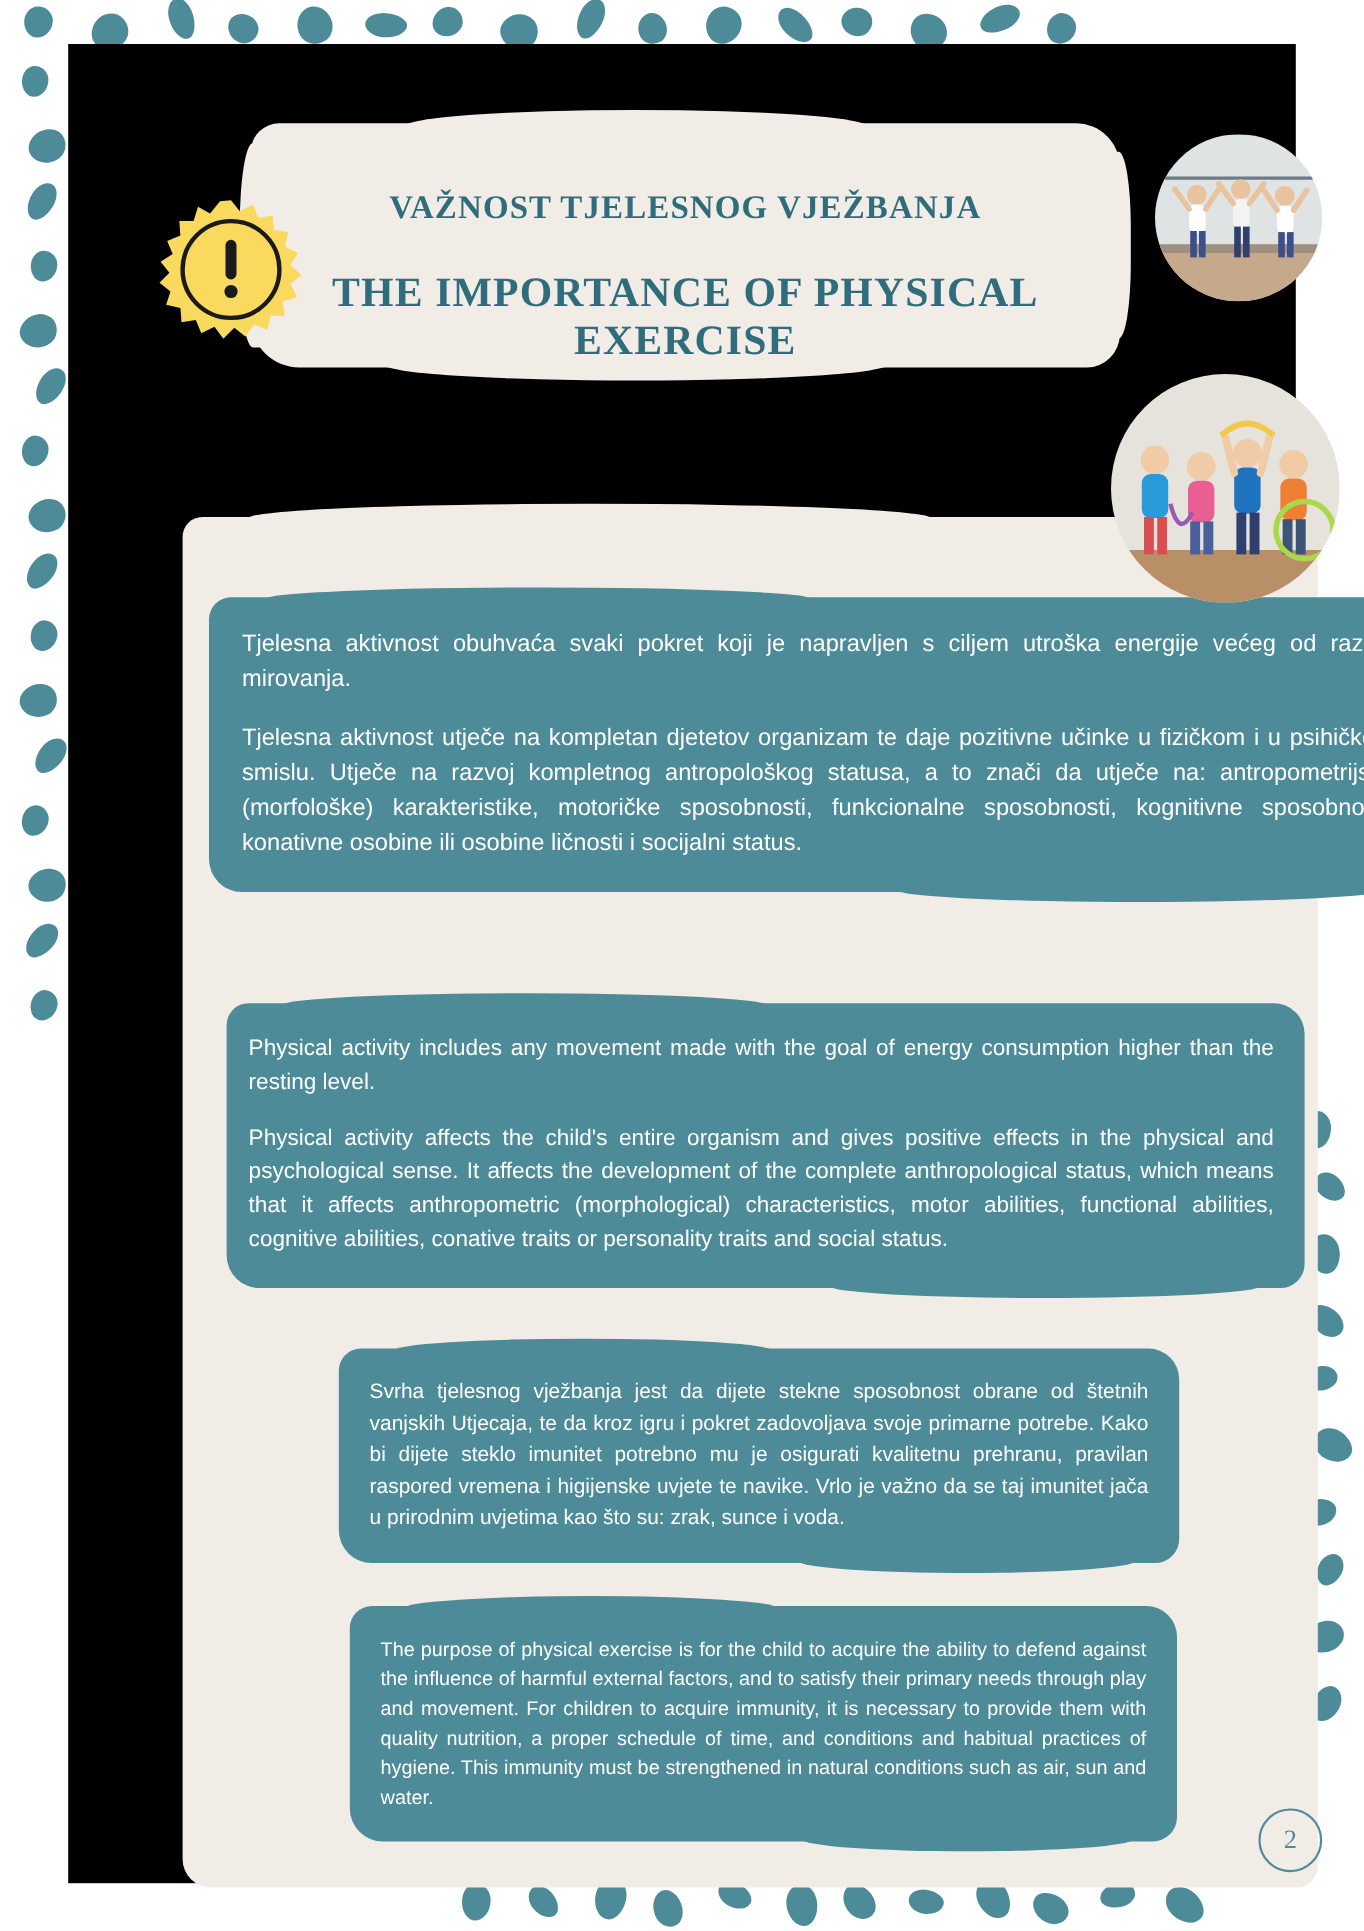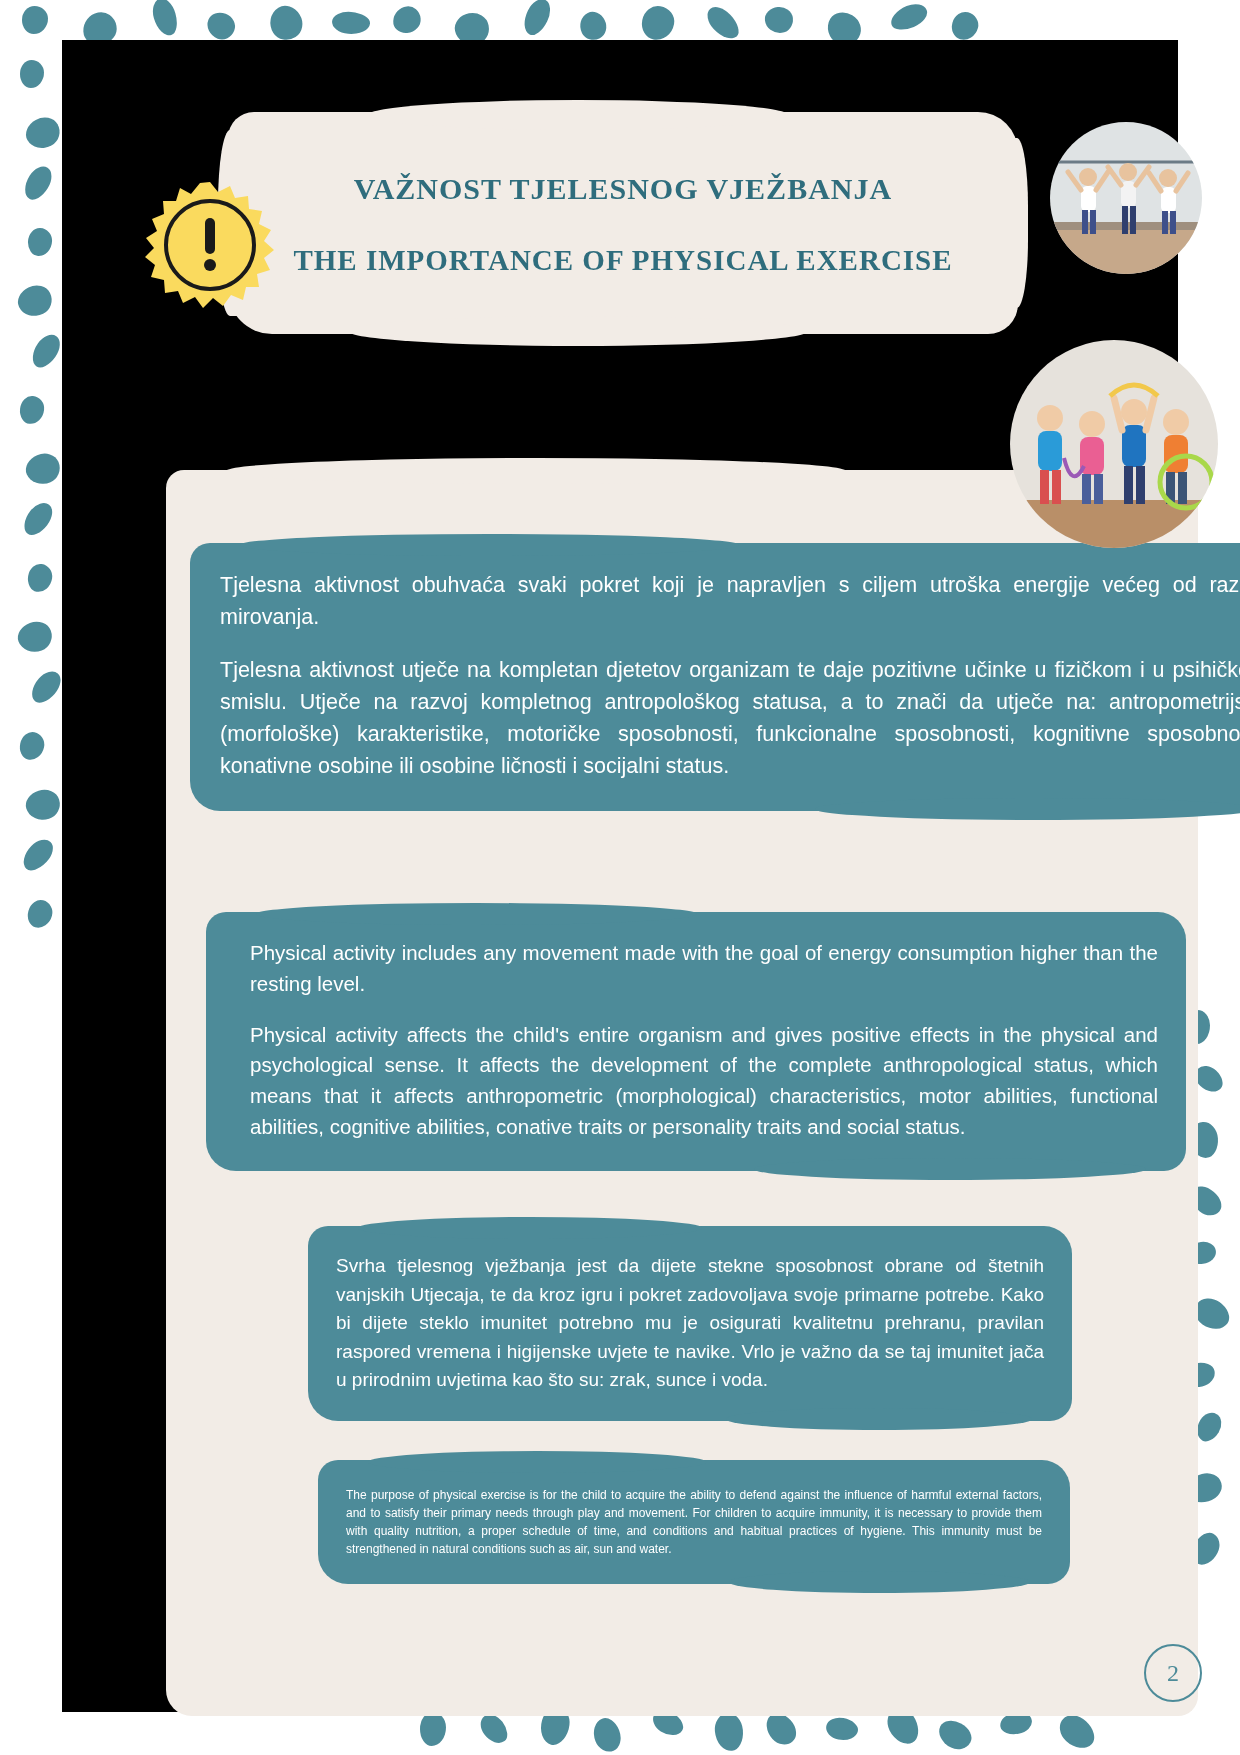--- a/index.html
+++ b/index.html
@@ -87,21 +87,21 @@
     color: #2f6d7d;
     font-family: "Liberation Serif", serif;
     font-weight: bold;
     letter-spacing: 1px;
   }
   .title-main {
     font-size: 30px;
     padding-top: 60px;
   }
   .title-sub {
-    font-size: 29px;
+    font-size: 38px;
     padding-top: 38px;
   }
 
   
   .badge {
     position: absolute;
     left: 82px;
     top: 140px;
     width: 132px;
     height: 132px;
@@ -190,36 +190,36 @@
     left: 128px;
     top: 503px;
     width: 1108px;
     padding: 26px 30px 28px 30px;
     font-size: 21.5px;
   }
   #block-2 {
     left: 144px;
     top: 872px;
     width: 980px;
-    padding: 26px 28px 28px 44px;
+    padding: 26px 28px 28px 20px;
     font-size: 20.5px;
   }
   #block-3 {
     left: 246px;
     top: 1186px;
     width: 764px;
     padding: 26px 28px 26px 28px;
     font-size: 19px;
   }
   #block-4 {
     left: 256px;
     top: 1420px;
     width: 752px;
     padding: 26px 28px 26px 28px;
-    font-size: 12px;
+    font-size: 18px;
   }
 
   
   .page-number {
     position: absolute;
     left: 1082px;
     top: 1604px;
     width: 54px;
     height: 54px;
     border: 2px solid #4d8b99;

